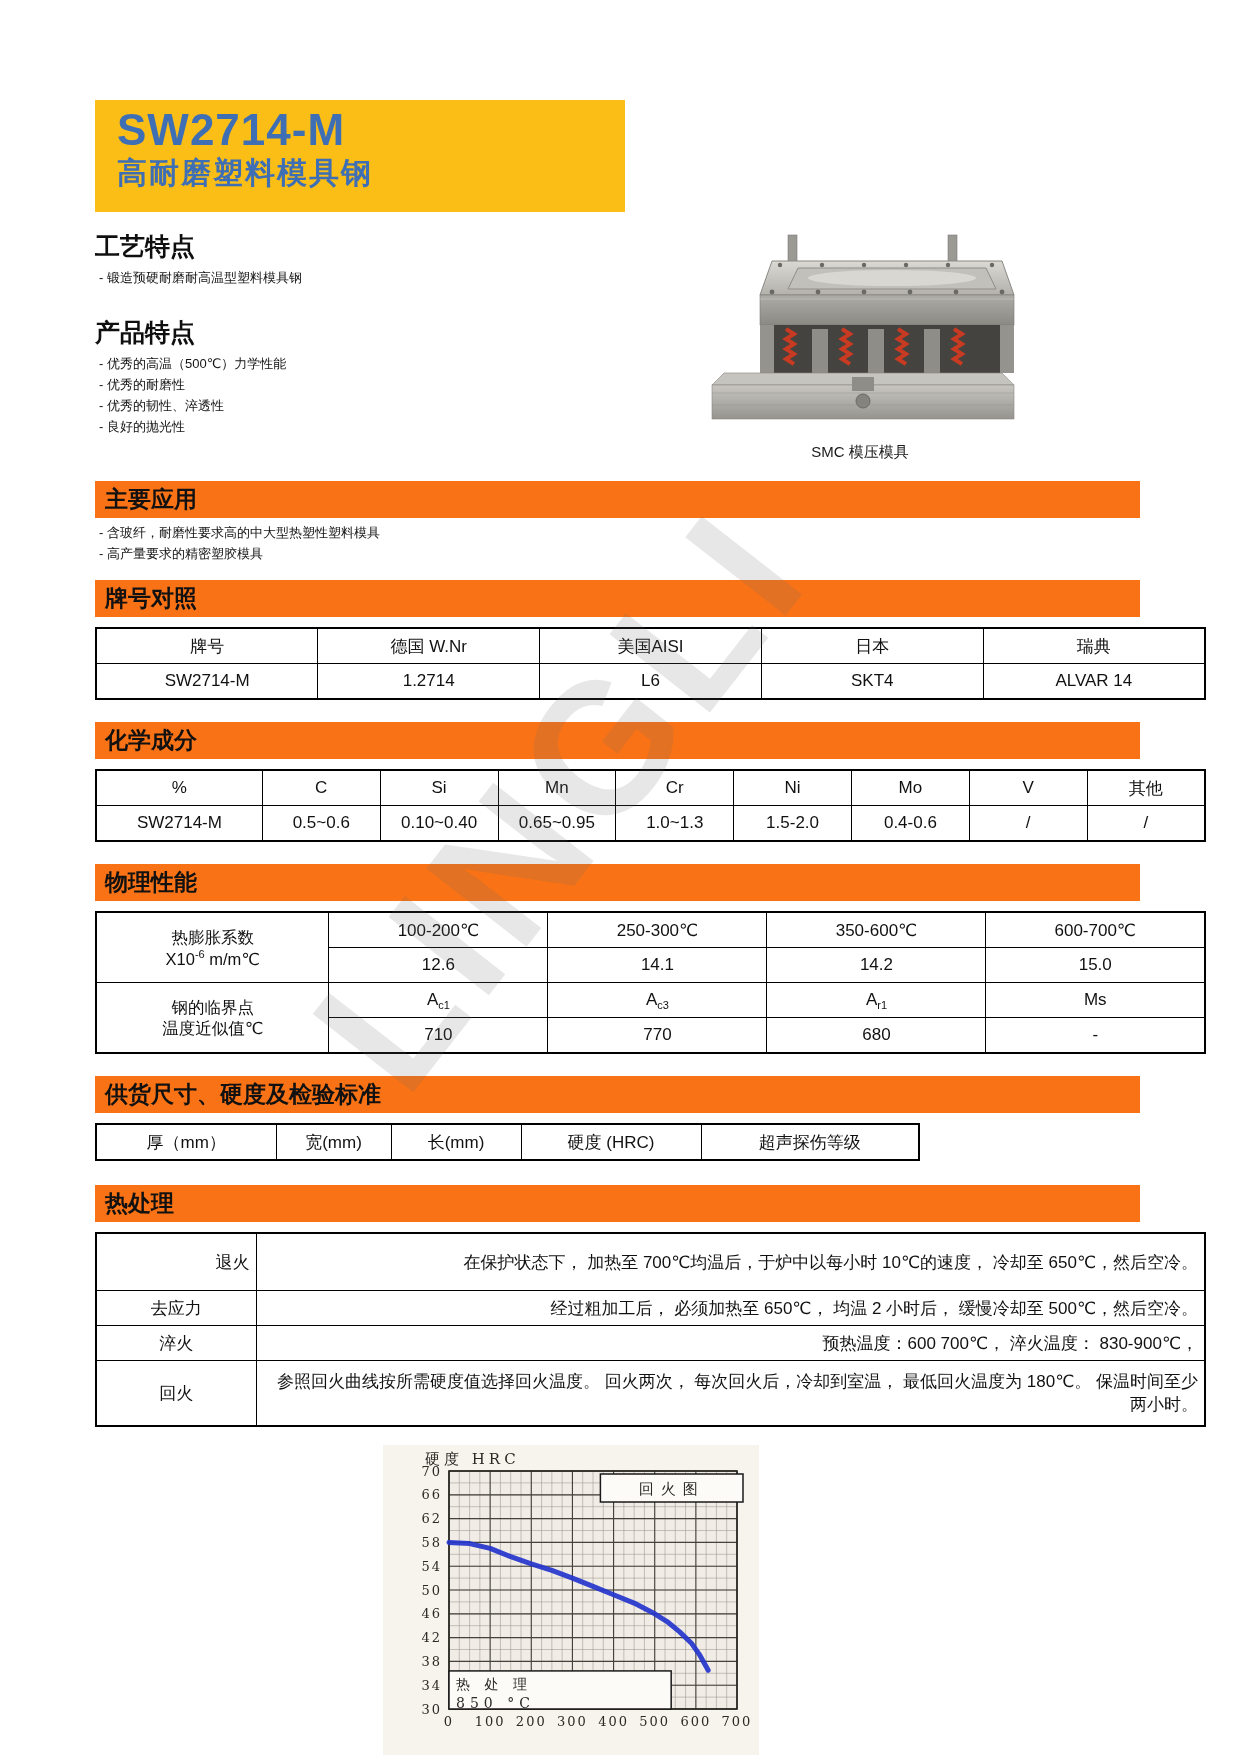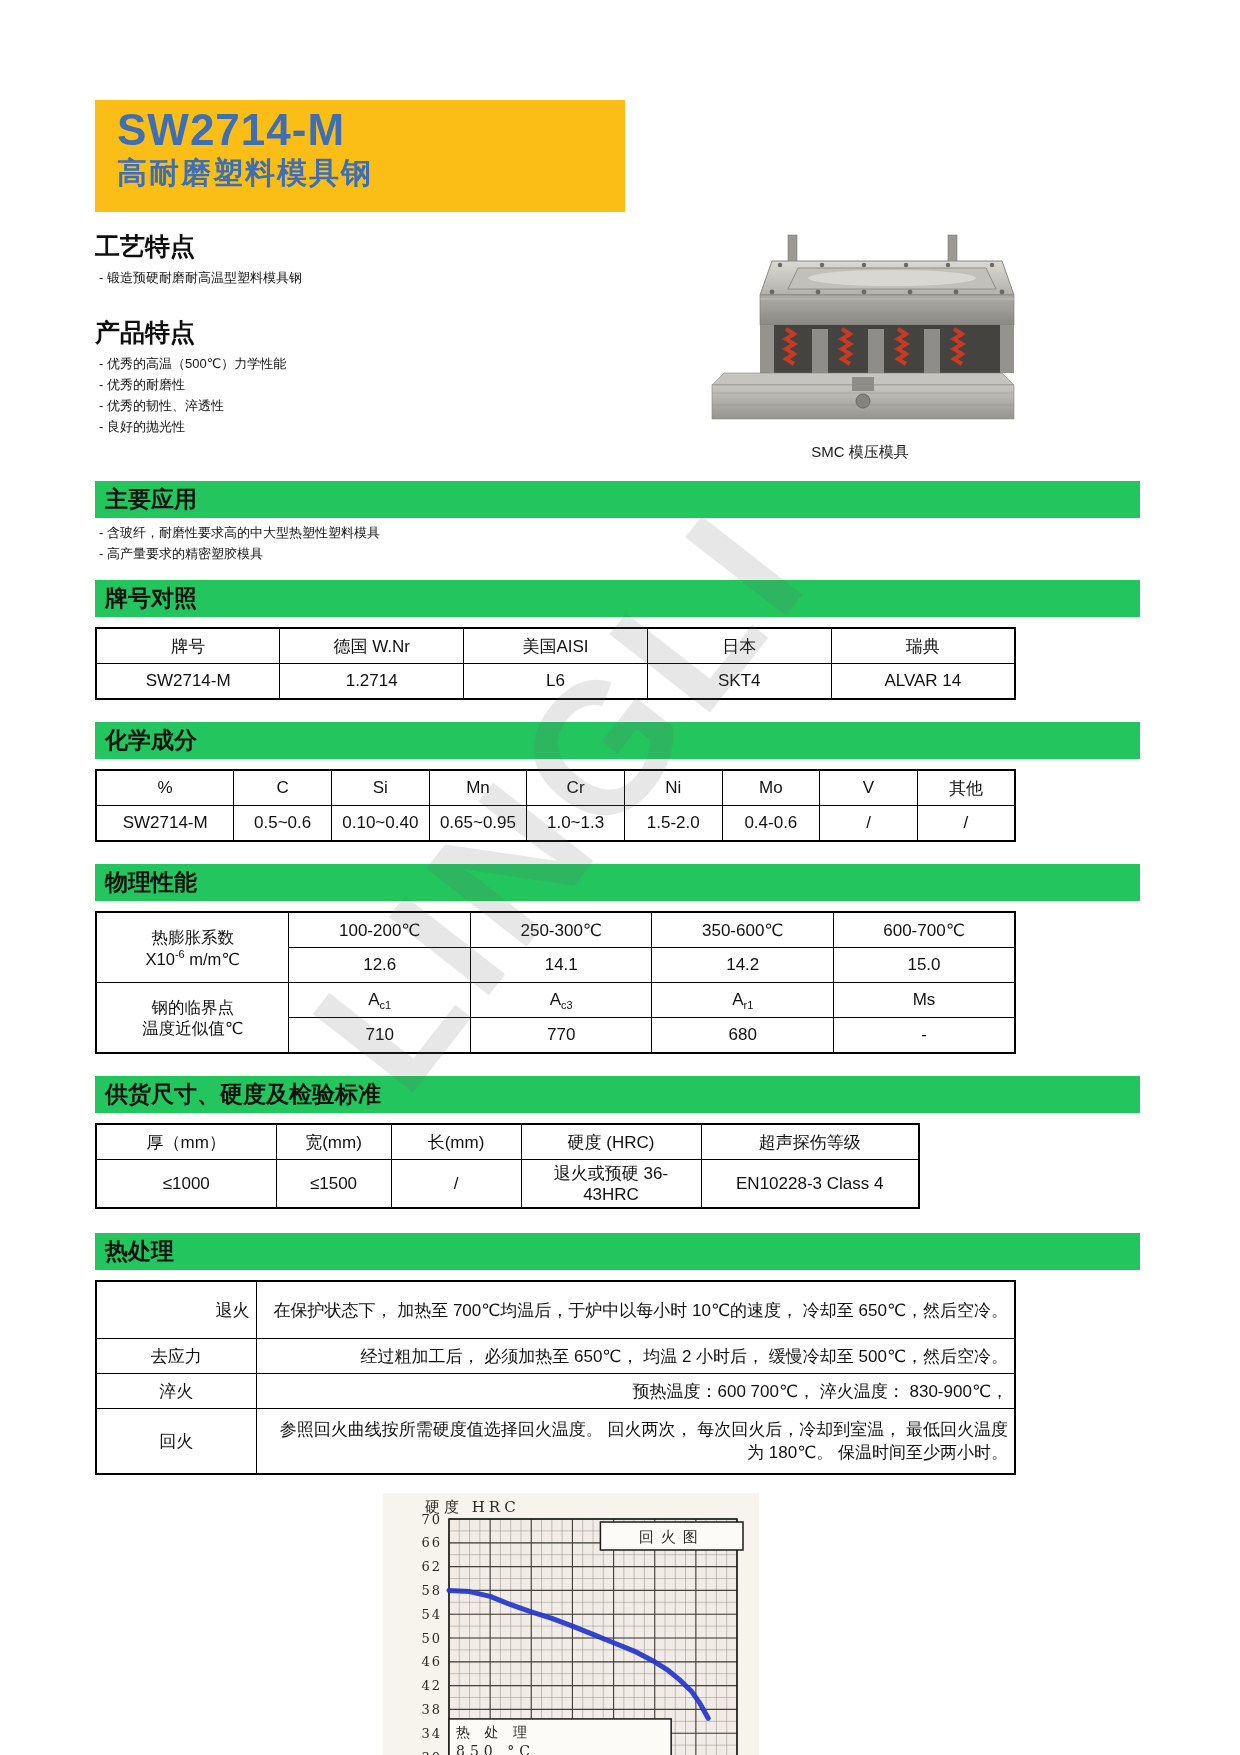--- a/index.html
+++ b/index.html
@@ -10,27 +10,27 @@
   }
   .content{position:absolute;left:95px;top:100px;width:1045px;}
 
   
   .hero{width:530px;height:112px;background:#FBBE17;padding:6px 0 0 22px;box-sizing:border-box;}
   .hero .model{color:#3E6FB5;font-size:44px;font-weight:bold;line-height:1.1;letter-spacing:1px;}
   .hero .subtitle{color:#3E6FB5;font-size:30px;font-weight:bold;line-height:1.25;letter-spacing:2px;}
 
   
   .sec-head{font-size:25px;font-weight:bold;margin:0 0 4px 0;color:#0f0f0f;}
-  .banner{background:#22c55e;font-size:23px;font-weight:bold;padding:3px 10px;box-sizing:border-box;width:100%;}
+  .banner{background:#f97316;font-size:23px;font-weight:bold;padding:3px 10px;box-sizing:border-box;width:100%;}
   ul.bullets{list-style:none;margin:4px 0 0 0;padding:0 0 0 4px;font-size:13px;line-height:1.62;color:#141414;}
 
   .narrow{width:580px;}
 
   
-  table.tbl{border-collapse:collapse;border:2px solid #000;width:921px;table-layout:fixed;
+  table.tbl{border-collapse:collapse;border:2px solid #000;width:1111px;table-layout:fixed;
             font-size:17px;text-align:center;margin-top:10px;background:transparent;}
   table.tbl th,table.tbl td{border:1px solid #000;padding:2px 6px;height:30px;font-weight:normal;}
   table.tbl.supply{width:823px;}
   .lblcell{font-size:16.5px;line-height:1.25;}
   sub.small,sup.small{font-size:11px;}
   .heat-label{width:160px;}
   table.tbl.heat td.txt{text-align:right;padding-left:10px;font-size:17px;}
   tr.h-tall td{height:52px;text-align:right;}
   tr.h-mid td{height:30px;}
   tr.h-big td{height:60px;}
@@ -262,27 +262,20 @@
       <col style="width:180px">
         <col style="width:218px">
     </colgroup>
     <tbody>
         <tr>
       <th>厚（mm）</th>
       <th>宽(mm)</th>
       <th>长(mm)</th>
       <th>硬度 (HRC)</th>
       <th>超声探伤等级</th>
-    </tr>
-    <tr>
-      <td>≤1000</td>
-      <td>≤1500</td>
-      <td>/</td>
-      <td>退火或预硬 36-43HRC</td>
-      <td>EN10228-3 Class 4</td>
     </tr>
   </tbody>
     </table>
 
   <div class="banner" style="margin-top:24px">热处理</div>
   <table class="tbl heat">
     <colgroup>
         <col style="width:160px">
       </colgroup>
     <tbody>

